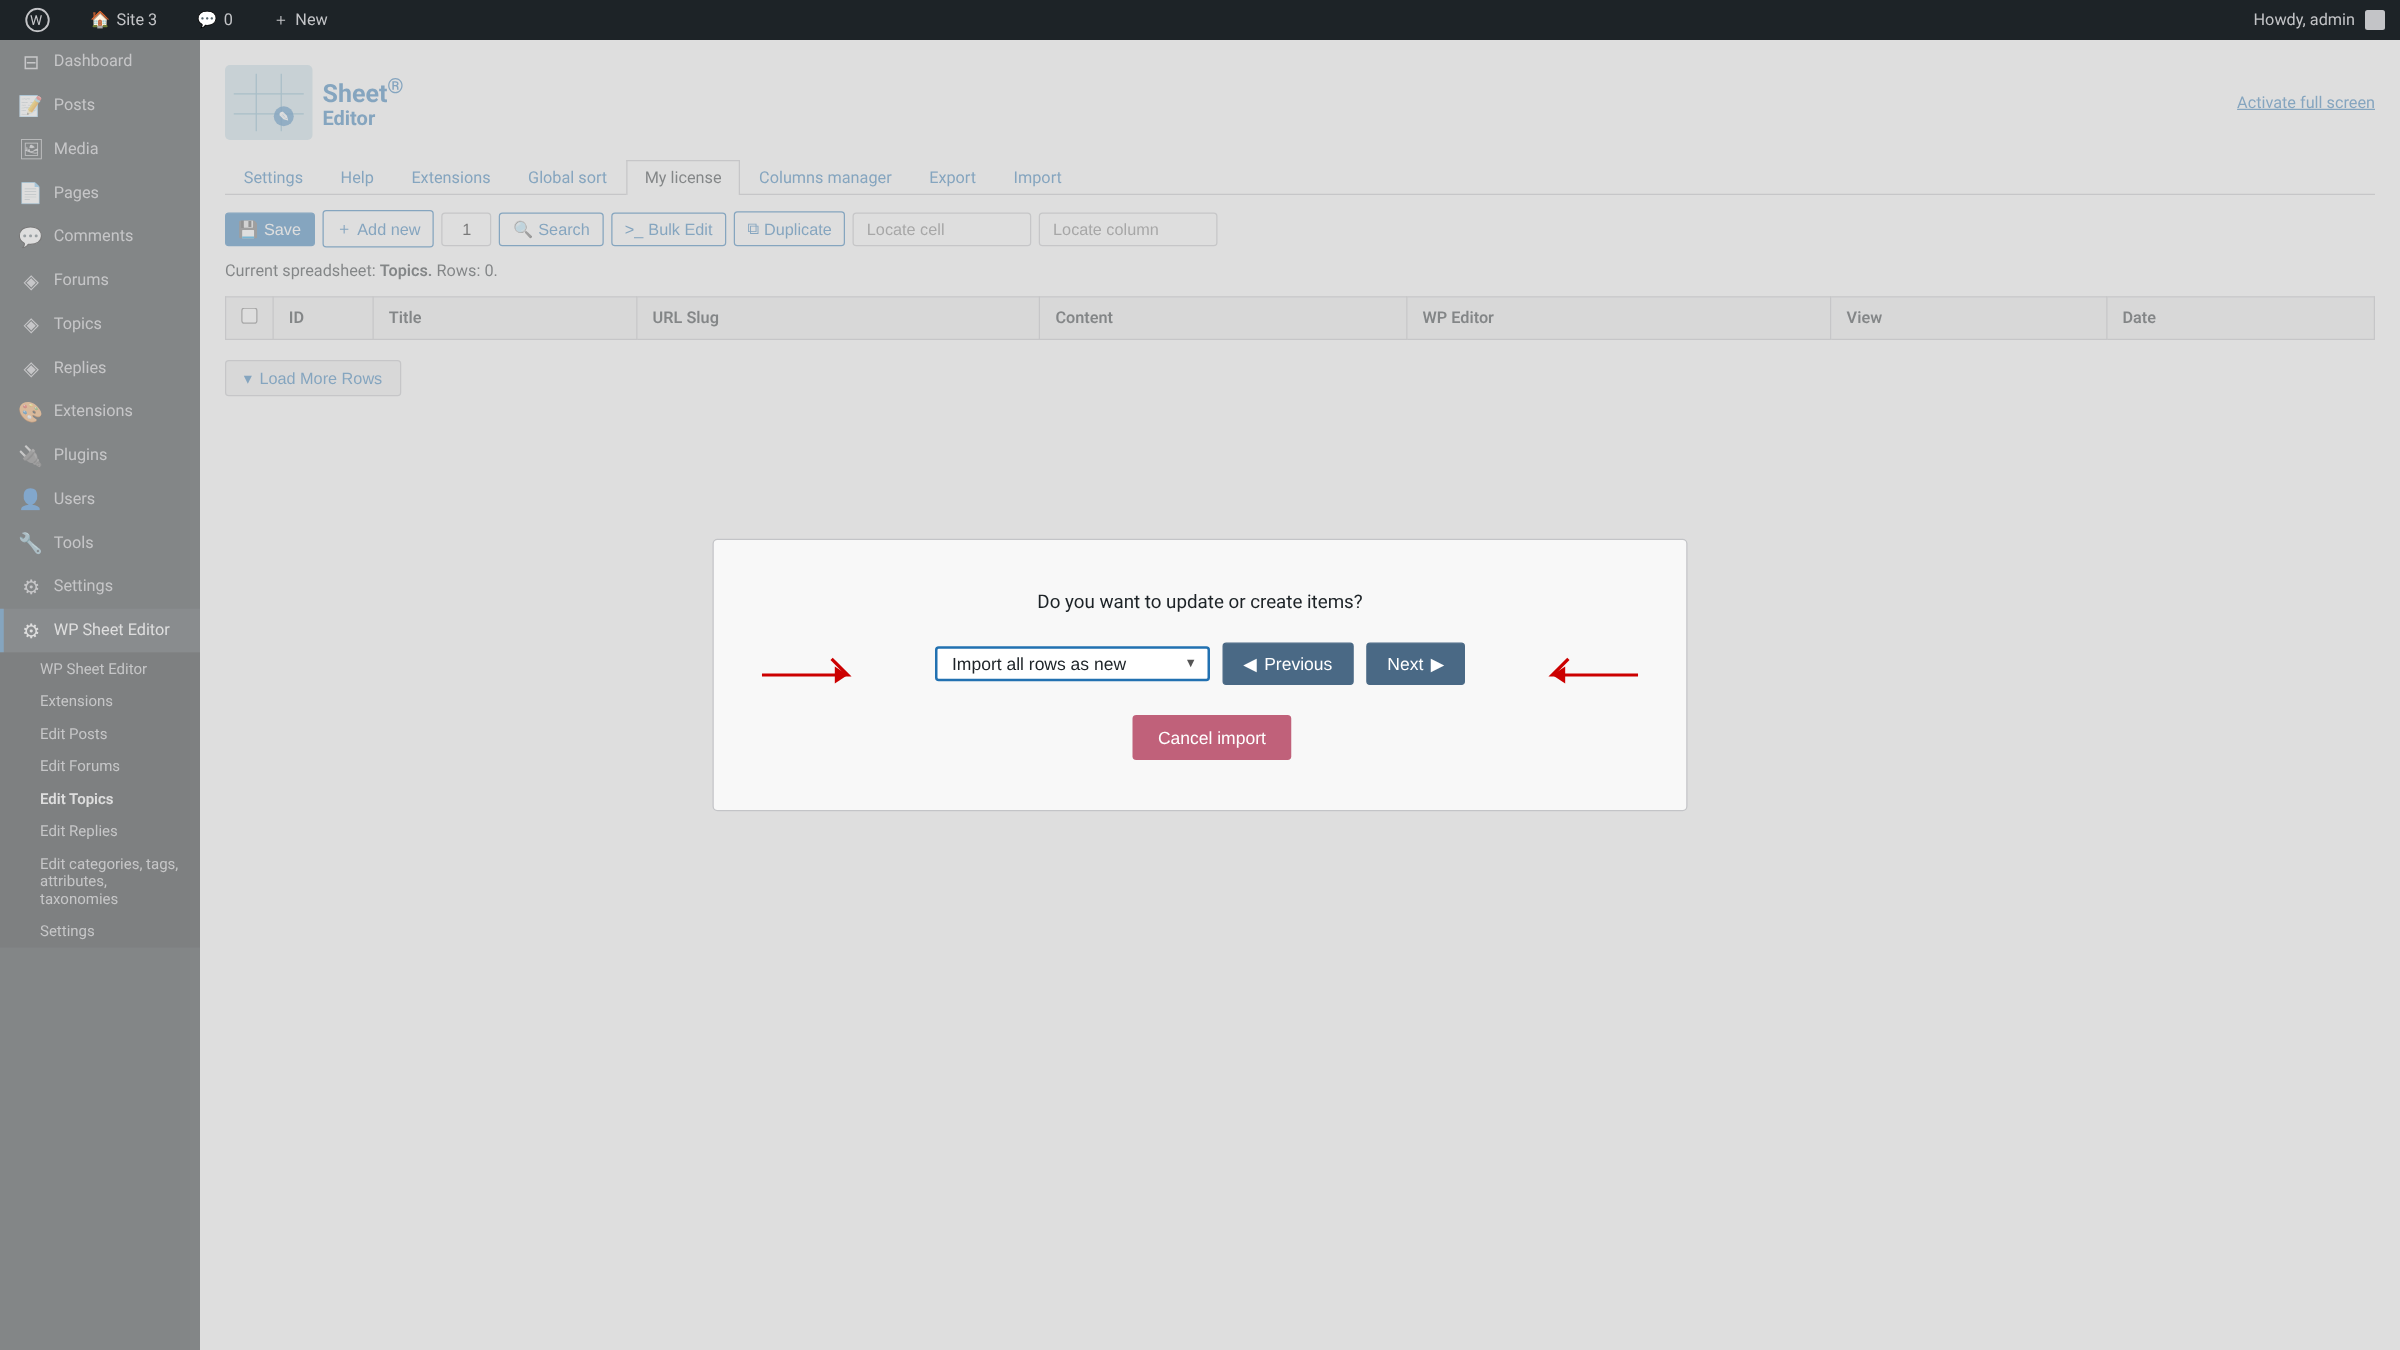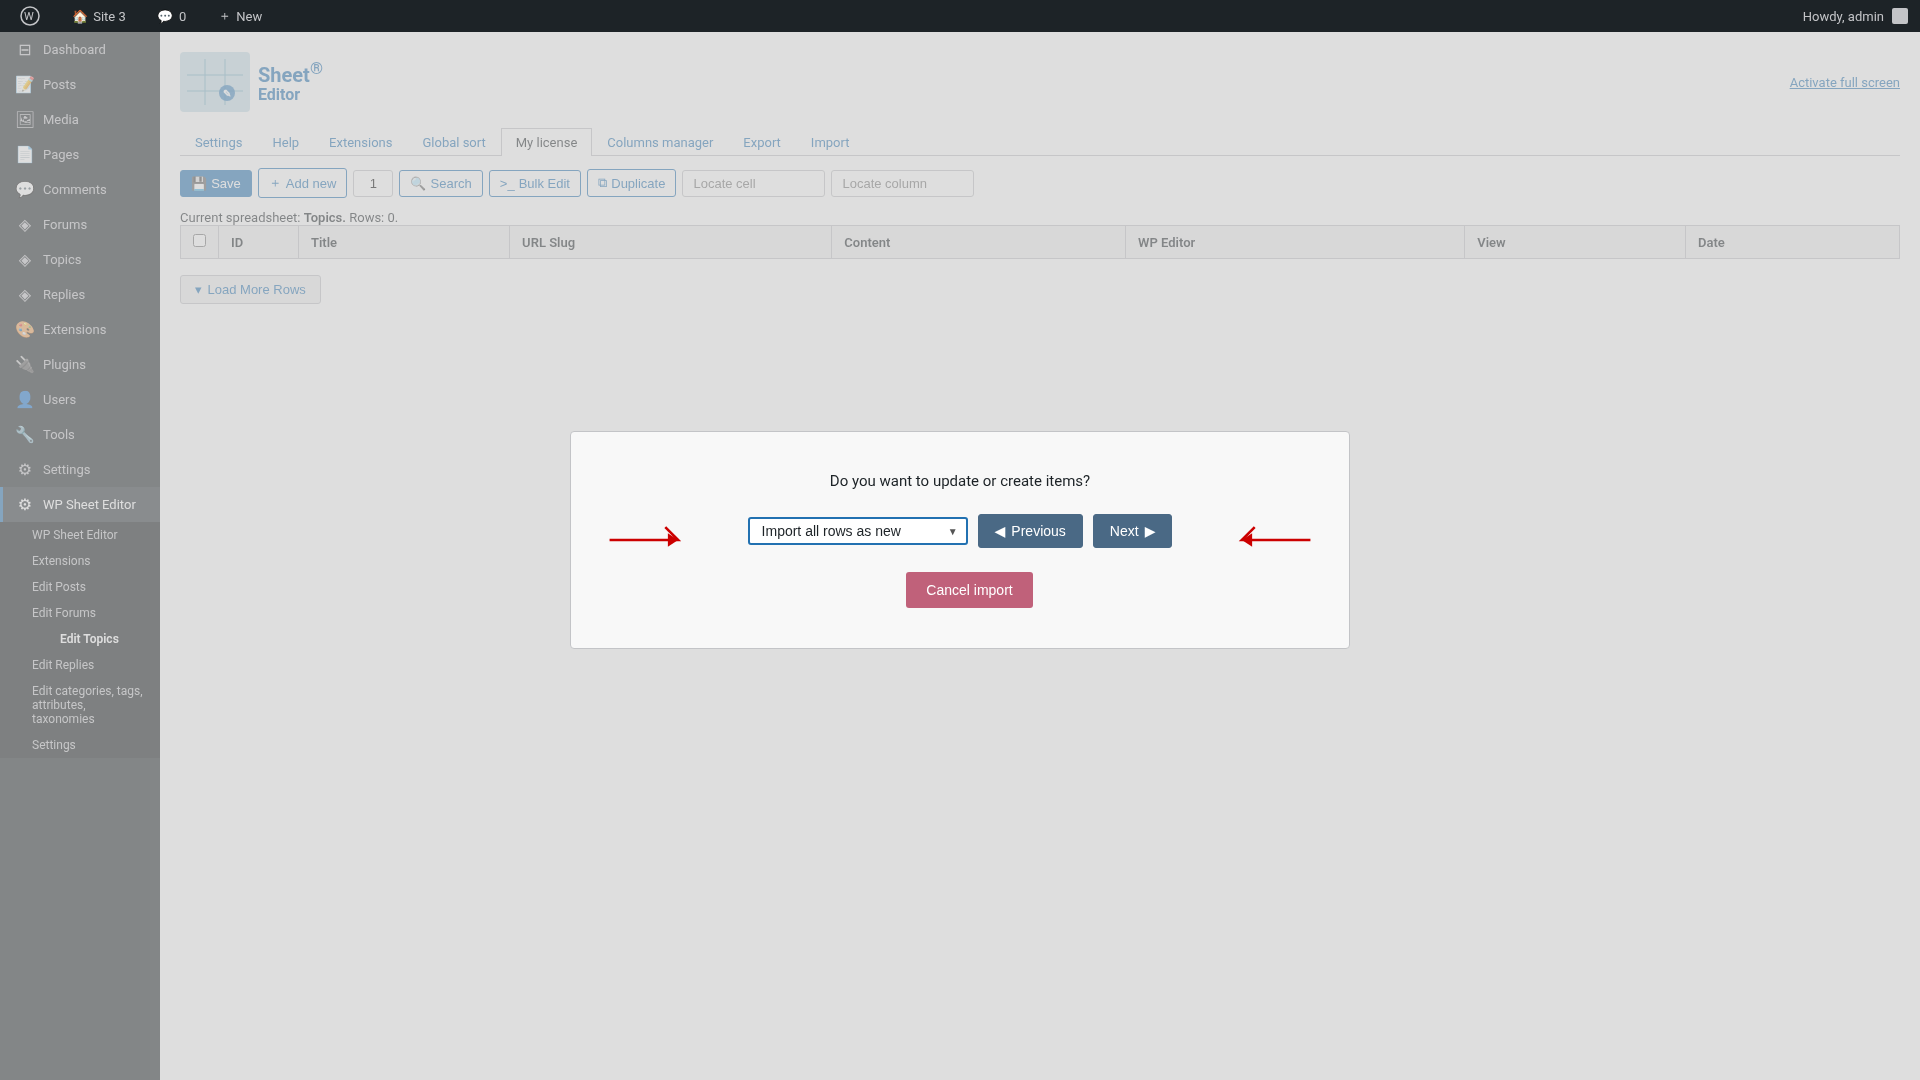--- a/index.html
+++ b/index.html
@@ -49,21 +49,21 @@
 
     
     .submenu { background: #101517; }
     .submenu .sub-item {
       display: block;
       padding: 6px 12px 6px 32px;
       color: #c3c4c7;
       cursor: pointer;
       font-size: 12px;
     }
-    .submenu .sub-item.active { color: #fff; font-weight: 600; margin-left: 28px; }
+    .submenu .sub-item.active { color: #fff; font-weight: 600; }
 
     
     #wpcontent {
       flex: 1;
       background: #f0f0f1;
       overflow: hidden;
     }
 
     .wrap {
       background: #fff;
@@ -156,20 +156,21 @@
       padding: 5px 10px;
       border-radius: 3px;
       font-size: 13px;
       width: 143px;
     }
 
     
     .spreadsheet-info {
       font-size: 13px;
       color: #1d2327;
+      margin-bottom: 12px;
     }
     .spreadsheet-info strong { font-weight: 600; }
 
     
     .spreadsheet-table {
       width: 100%;
       border-collapse: collapse;
       font-size: 13px;
     }
     .spreadsheet-table th {

